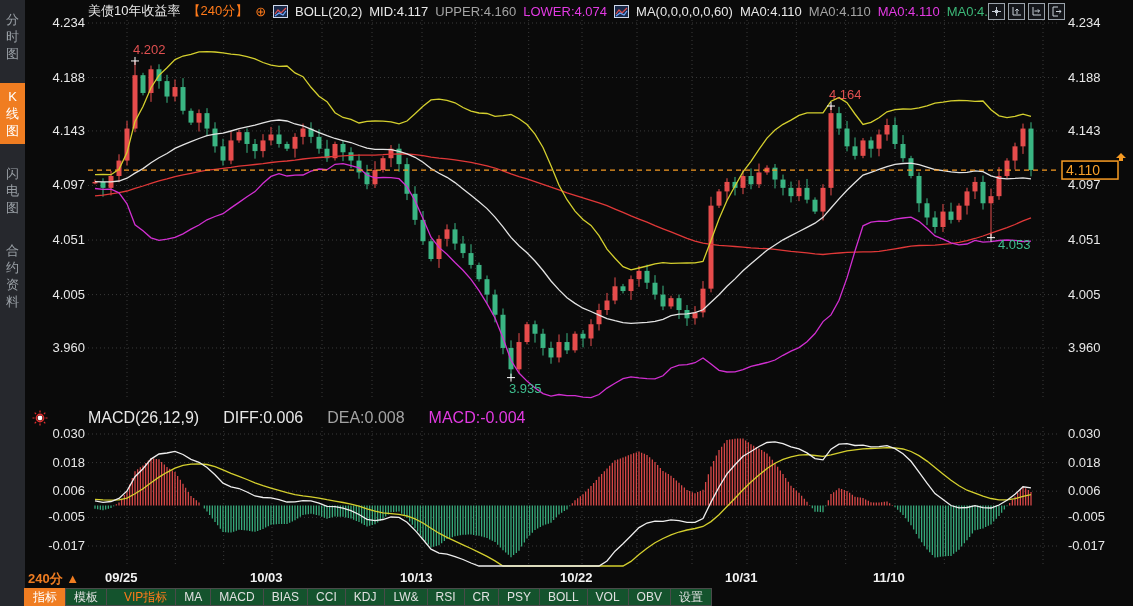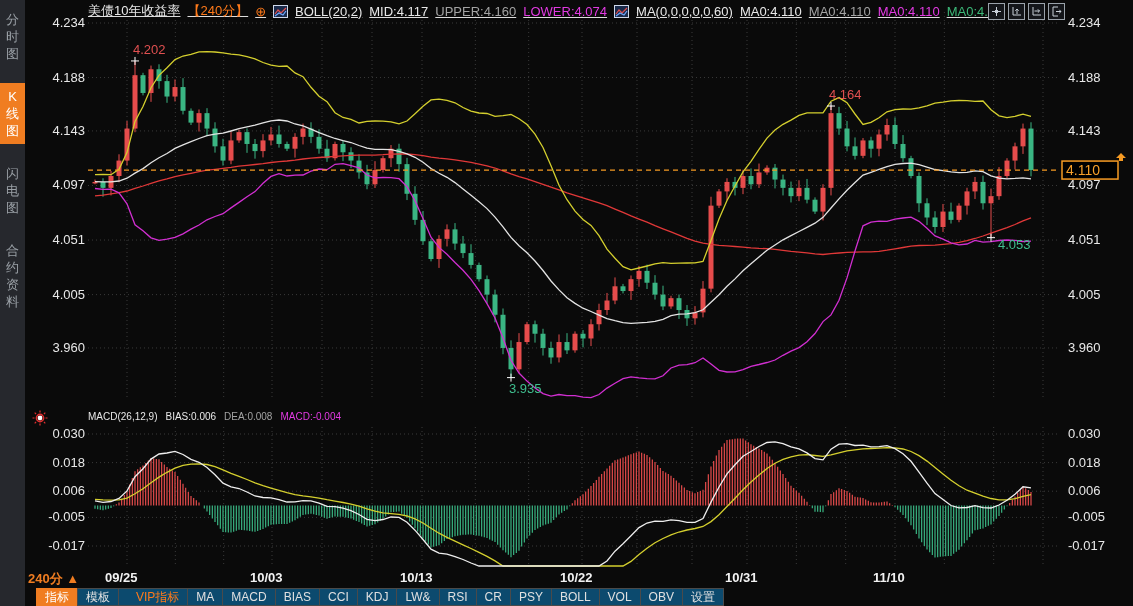--- a/index.html
+++ b/index.html
@@ -9,44 +9,44 @@
 
   
   .sidebar{position:absolute;left:0;top:0;width:25px;height:606px;background:#26282d;
            display:flex;flex-direction:column;align-items:center;padding-top:6px;gap:16px;z-index:6;}
   .side-item{display:flex;flex-direction:column;align-items:center;width:25px;
              color:#9aa0a6;font-size:13px;line-height:17px;padding:5px 0;cursor:pointer;}
   .side-item.active{background:#f07d21;color:#fff;}
 
   
   .header{position:absolute;left:88px;top:3px;height:16px;display:flex;align-items:center;gap:7px;
-          font-size:13px;white-space:nowrap;z-index:5;text-decoration:underline;}
+          font-size:13px;white-space:nowrap;z-index:5;}
   .c-white{color:#e8e8e8}.c-orange{color:#ff7a1a}.c-yellow{color:#a3a3a3}
   .c-magenta{color:#e23ae2}.c-green{color:#3cb878}
   .mini-chart-icon{display:inline-block;width:15px;height:13px;}
 
   .win-icons{position:absolute;right:68px;top:3px;display:flex;gap:3px;z-index:5;}
   .win-icon{width:15px;height:15px;border:1px solid #9aa2aa;background:#14161a;display:flex;
             align-items:center;justify-content:center;cursor:pointer;}
 
   
-  .macd-header{position:absolute;left:88px;top:411px;height:16px;display:flex;align-items:flex-start;gap:8px;
-               font-size:10px;white-space:nowrap;z-index:5;}
+  .macd-header{position:absolute;left:88px;top:411px;height:16px;display:flex;align-items:flex-end;gap:24px;
+               font-size:16px;white-space:nowrap;z-index:5;}
   .live-icon{position:absolute;left:32px;top:410px;z-index:5;}
 
   
   .xaxis-row{position:absolute;left:25px;top:569px;width:900px;height:19px;z-index:5;}
   .period-label{position:absolute;left:3px;top:1px;color:#f07d21;font-weight:bold;font-size:13px;cursor:pointer;}
   .date-label{position:absolute;top:1px;width:44px;color:#f2f2f2;
               font-weight:bold;font-size:13px;}
 
   
-  .tabbar{position:absolute;left:25px;top:588px;height:18px;display:flex;background:#101010;z-index:7;margin-left:12px;}
+  .tabbar{position:absolute;left:25px;top:588px;height:18px;display:flex;background:#101010;z-index:7;}
   .tab{border:1px solid #4a4a4a;margin-left:-1px;padding:0 8px;font-size:12px;color:#e0e0e0;
-       display:flex;align-items:center;cursor:pointer;background:#0c4a6e;}
+       display:flex;align-items:center;cursor:pointer;background:#14532d;}
   .tab.active{background:#f07d21;color:#fff;border-color:#f07d21;}
   .tab.vip{color:#ff7a1a;padding-left:17px;}
 
   .watermark{position:absolute;left:1001px;top:553px;font-size:33px;letter-spacing:3px;
              color:#e9eef4;z-index:6;}
   #chart-svg{position:absolute;left:0;top:0;z-index:1;}
 </style>
 </head>
 <body>
 
@@ -841,21 +841,21 @@
     <svg width="16" height="16">
       <circle cx="8" cy="8" r="2.4" fill="#fff"></circle>
       <circle cx="8" cy="8" r="3.6" fill="none" stroke="#e03030" stroke-width="1.6"></circle>
       <g stroke="#e03030" stroke-width="1.2">
         <path d="M8 0.5v2M8 13.5v2M0.5 8h2M13.5 8h2M2.7 2.7l1.4 1.4M11.9 11.9l1.4 1.4M13.3 2.7l-1.4 1.4M4.1 11.9l-1.4 1.4"></path>
       </g>
     </svg>
   </span>
   <div class="macd-header">
     <span class="c-white">MACD(26,12,9)</span>
-    <span class="c-white">BIAS:0.006</span>
+    <span class="c-white">DIFF:0.006</span>
     <span class="c-yellow">DEA:0.008</span>
     <span class="c-magenta">MACD:-0.004</span>
   </div>
 
   <div class="xaxis-row">
     <span class="period-label">
       <span>240分</span> <span>▲</span>
     </span>
     <span id="dates-holder"><span class="date-label" style="left: 80px;">09/25</span><span class="date-label" style="left: 225px;">10/03</span><span class="date-label" style="left: 375px;">10/13</span><span class="date-label" style="left: 535px;">10/22</span><span class="date-label" style="left: 700px;">10/31</span><span class="date-label" style="left: 848px;">11/10</span></span>
   </div>

